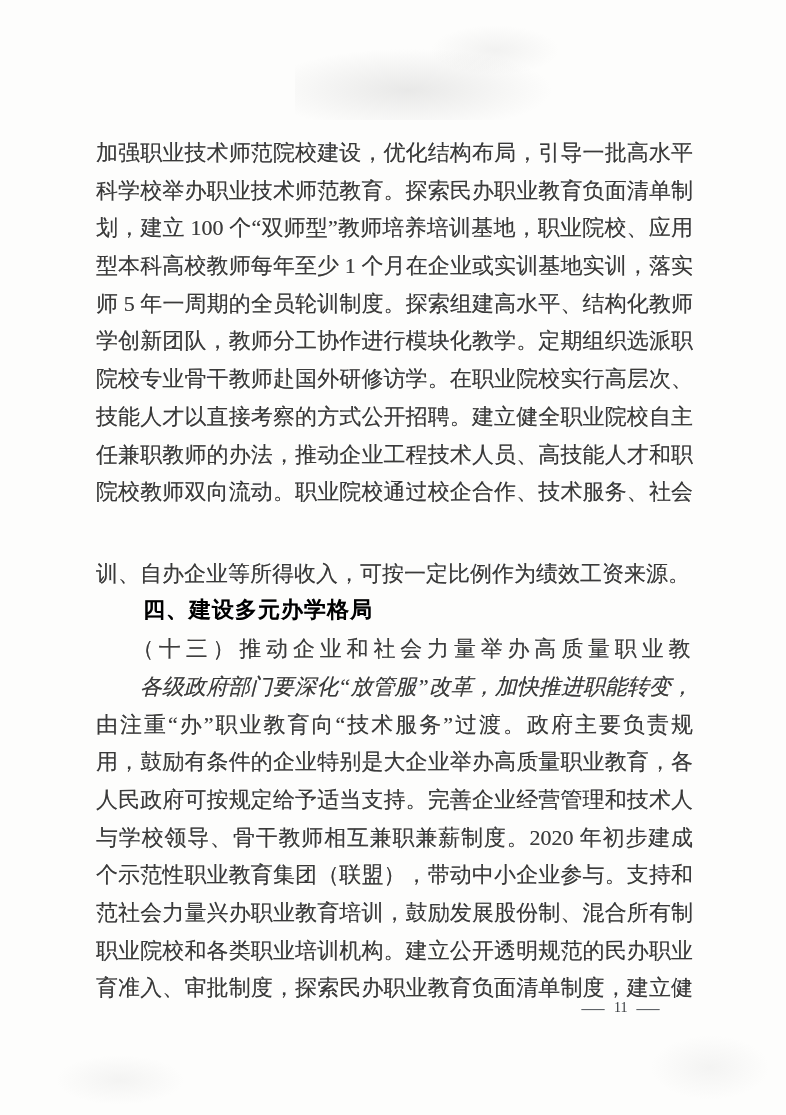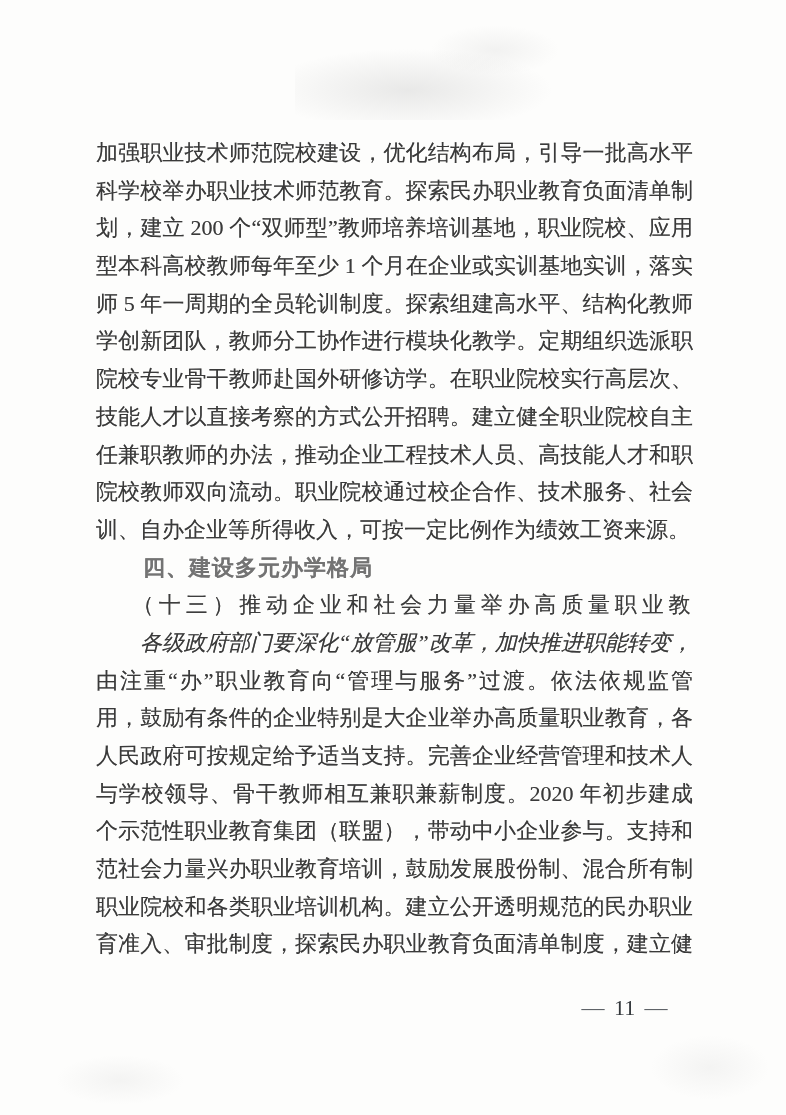--- a/index.html
+++ b/index.html
@@ -35,27 +35,28 @@
     color: #3a3a3a;
     text-align: justify;
     text-align-last: justify;
     text-justify: inter-character;
     text-shadow: 0 0 0.4px rgba(60,60,60,0.55);
     white-space: normal;
     overflow: hidden;
   }
   .line.end {
     text-align-last: left;
+    margin-top: 44px;
   }
   .line.heading {
     text-align-last: left;
     padding-left: 47px;
-    font-family: Liberation Sans, sans-serif;
+    font-family: Liberation Mono, monospace;
     font-weight: 700;
-    color: #737373;
+    color: #000000;
     letter-spacing: 1px;
   }
   .line.subheading {
     text-align-last: left;
     padding-left: 36px;
     letter-spacing: 2.5px;
     color: #3d3d3d;
   }
   .line.indent {
     text-indent: 44px;
@@ -65,48 +66,48 @@
     position: absolute;
     left: 583px; top: 994px;
     height: 28px;
     display: flex;
     align-items: center;
     gap: 11px;
     font-size: 20px;
     color: #4a4f54;
   }
   .footer .dash { letter-spacing: 0; transform: scaleX(1.15); color: #555a5f; }
-  .footer .pagenum { font-size: 22px; color: #34383c; }
+  .footer .pagenum { font-size: 14px; color: #34383c; }
 </style>
 </head>
 <body>
 
 <div class="page">
 
   <div class="smudge s1"></div>
   <div class="smudge s2"></div>
   <div class="smudge s3"></div>
   <div class="smudge s4"></div>
 
   <div class="content">
     <div class="line">加强职业技术师范院校建设，优化结构布局，引导一批高水平工</div>
     <div class="line">科学校举办职业技术师范教育。探索民办职业教育负面清单制度</div>
-    <div class="line">划，建立 200 个“双师型”教师培养培训基地，职业院校、应用</div>
+    <div class="line">划，建立 100 个“双师型”教师培养培训基地，职业院校、应用</div>
     <div class="line">型本科高校教师每年至少 1 个月在企业或实训基地实训，落实教</div>
     <div class="line">师 5 年一周期的全员轮训制度。探索组建高水平、结构化教师教</div>
     <div class="line">学创新团队，教师分工协作进行模块化教学。定期组织选派职业</div>
     <div class="line">院校专业骨干教师赴国外研修访学。在职业院校实行高层次、高</div>
     <div class="line">技能人才以直接考察的方式公开招聘。建立健全职业院校自主聘</div>
     <div class="line">任兼职教师的办法，推动企业工程技术人员、高技能人才和职业</div>
     <div class="line">院校教师双向流动。职业院校通过校企合作、技术服务、社会培</div>
     <div class="line end">训、自办企业等所得收入，可按一定比例作为绩效工资来源。</div>
     <div class="line heading">四、建设多元办学格局</div>
     <div class="line subheading">（十三）推动企业和社会力量举办高质量职业教育。</div>
     <div class="line indent">各级政府部门要深化“放管服”改革，加快推进职能转变，</div>
-    <div class="line">由注重“办”职业教育向“管理与服务”过渡。依法依规监管</div>
+    <div class="line">由注重“办”职业教育向“技术服务”过渡。政府主要负责规</div>
     <div class="line">用，鼓励有条件的企业特别是大企业举办高质量职业教育，各级</div>
     <div class="line">人民政府可按规定给予适当支持。完善企业经营管理和技术人员</div>
     <div class="line">与学校领导、骨干教师相互兼职兼薪制度。2020 年初步建成 300</div>
     <div class="line">个示范性职业教育集团（联盟），带动中小企业参与。支持和规</div>
     <div class="line">范社会力量兴办职业教育培训，鼓励发展股份制、混合所有制等</div>
     <div class="line">职业院校和各类职业培训机构。建立公开透明规范的民办职业教</div>
     <div class="line">育准入、审批制度，探索民办职业教育负面清单制度，建立健全</div>
   </div>
 
   <div class="footer">

